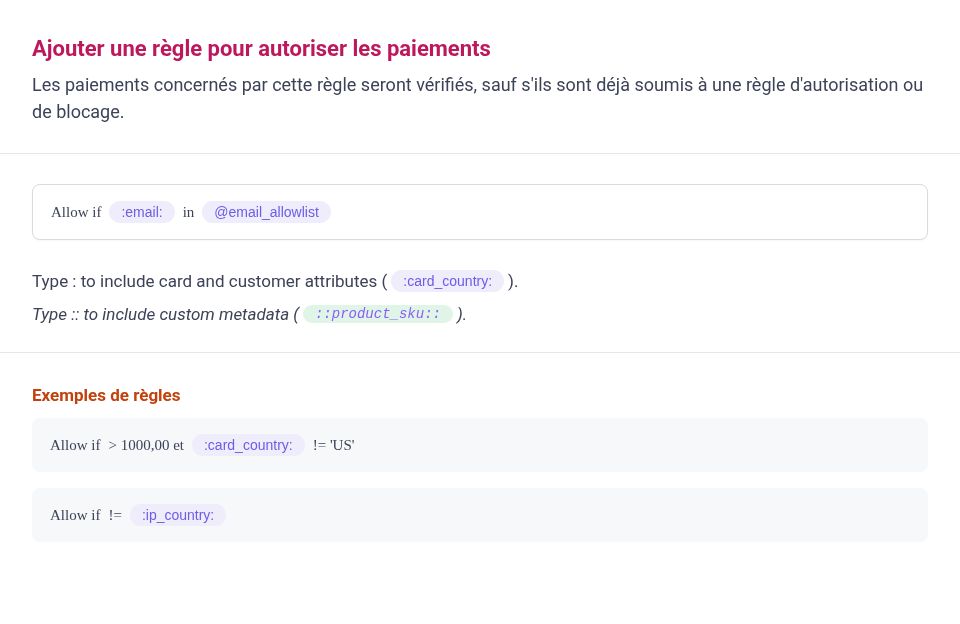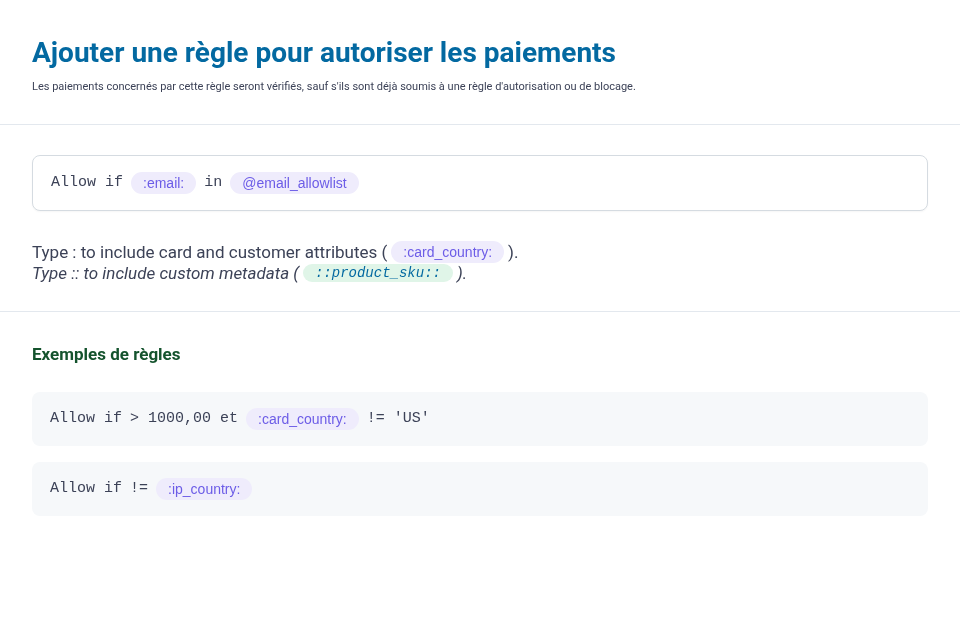--- a/index.html
+++ b/index.html
@@ -22,28 +22,28 @@
       overflow: hidden;
       height: 100%;
     }
     
     .header-section {
       padding: 36px 32px 28px 32px;
       border-bottom: 1px solid #e3e8ee;
     }
     
     .title {
-      font-size: 28px;
+      font-size: 22px;
       font-weight: 700;
-      color: #0369a1;
+      color: #be185d;
       margin-bottom: 10px;
     }
     
     .description {
-      font-size: 11px;
+      font-size: 18px;
       color: #3c4257;
       line-height: 1.5;
     }
     
     .input-section {
       padding: 30px 32px 28px 32px;
       border-bottom: 1px solid #e3e8ee;
     }
     
     .rule-input {
@@ -56,66 +56,67 @@
       font-size: 15px;
       color: #3c4257;
       margin-bottom: 30px;
       display: flex;
       align-items: center;
       gap: 8px;
       flex-wrap: wrap;
     }
     
     .mono {
-      font-family: Liberation Mono, monospace;
+      font-family: Liberation Serif, serif;
     }
     
     .token-purple {
       display: inline-block;
       background: #efecfc;
       color: #6c5ce7;
       padding: 3px 12px;
       border-radius: 14px;
       font-family: Liberation Sans, sans-serif;
       font-size: 14px;
     }
     
     .token-green {
       display: inline-block;
       background: #e0f5e8;
-      color: #0369a1;
+      color: #8b5cf6;
       padding: 1px 12px;
       border-radius: 14px;
       font-family: "SFMono-Regular", Consolas, "Liberation Mono", Menlo, monospace;
       font-size: 14px;
     }
     
     .hint-line {
       font-size: 17px;
       color: #3c4257;
+      margin-bottom: 12px;
       display: flex;
       align-items: center;
       flex-wrap: wrap;
       gap: 4px;
     }
     
     .hint-line:last-child {
       margin-bottom: 0;
       font-style: italic;
     }
     
     .examples-section {
       padding: 32px 32px 20px 32px;
     }
     
     .examples-title {
       font-size: 17px;
       font-weight: 700;
-      color: #14532d;
-      margin-bottom: 28px;
+      color: #c2410c;
+      margin-bottom: 13px;
     }
     
     .example-box {
       background: #f6f8fa;
       border-radius: 8px;
       padding: 16px 18px;
       font-family: "SFMono-Regular", Consolas, "Liberation Mono", Menlo, monospace;
       font-size: 15px;
       color: #3c4257;
       margin-bottom: 16px;

